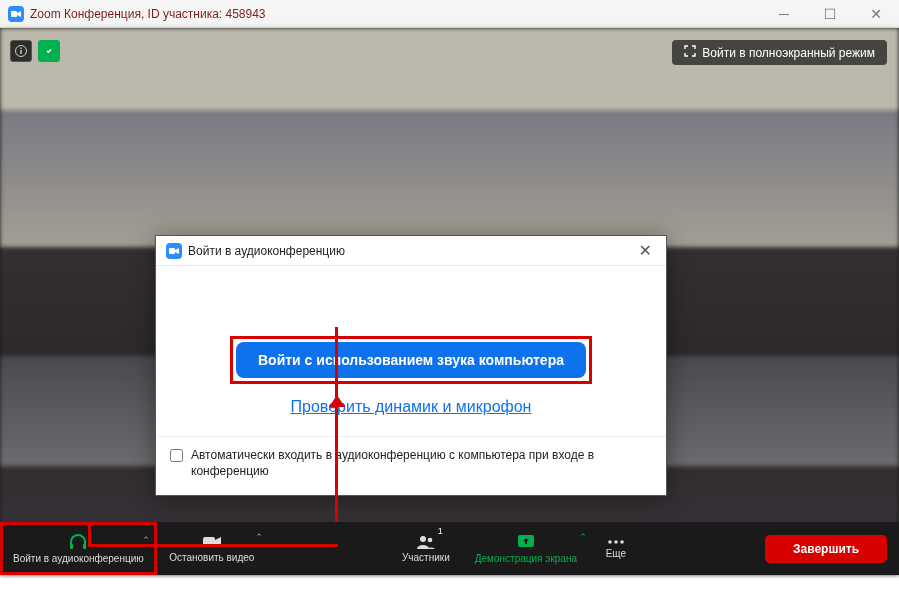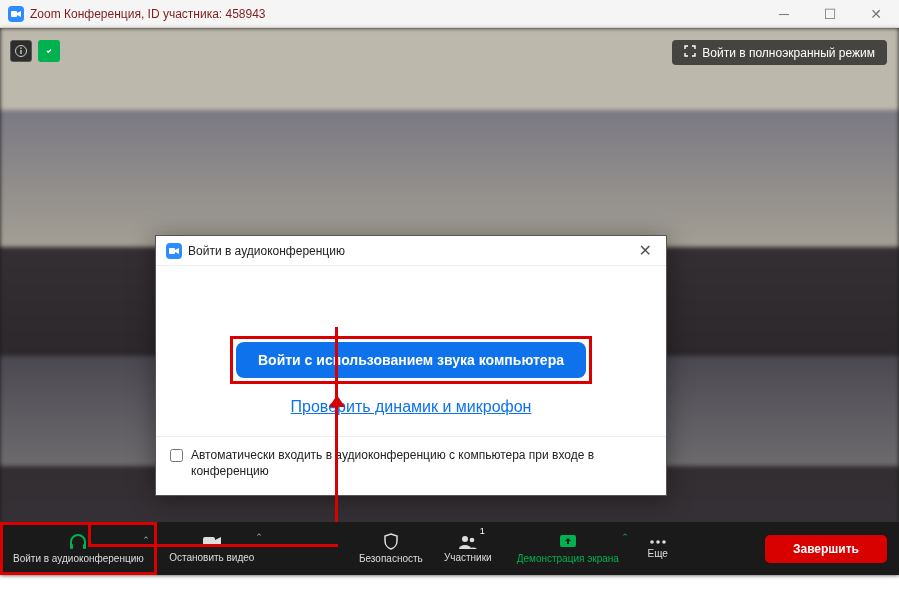--- a/index.html
+++ b/index.html
@@ -141,26 +141,20 @@
     <div class="tb-item" style="min-width:110px;">
       <svg width="20" height="16" viewBox="0 0 20 16">
           <rect x="1" y="3" width="12" height="10" rx="2"></rect>
           <path d="M13 6 L19 3 V13 L13 10 Z"></path>
         </svg>
       <span>Остановить видео</span>
       <span class="caret">⌃</span>
     </div>
     <div class="tb-spacer"></div>
     <div class="tb-item">
-      <svg width="18" height="18" viewBox="0 0 18 18">
-          <path d="M9 1 L15 3 V8 C15 12 12 15 9 16 C6 15 3 12 3 8 V3 Z" fill="none" stroke="#ddd" stroke-width="1.5"></path>
-        </svg>
-      <span>Безопасность</span>
-    </div>
-    <div class="tb-item">
       <span class="badge-count">1</span>
       <svg width="20" height="16" viewBox="0 0 20 16">
           <circle cx="7" cy="5" r="3"></circle>
           <path d="M1 15 a6 4 0 0 1 12 0 Z"></path>
           <circle cx="14" cy="6" r="2.3"></circle>
           <path d="M11 15 a5 3.5 0 0 1 8 0 Z"></path>
         </svg>
       <span>Участники</span>
     </div>
     <div class="tb-item green" style="min-width:130px;">

